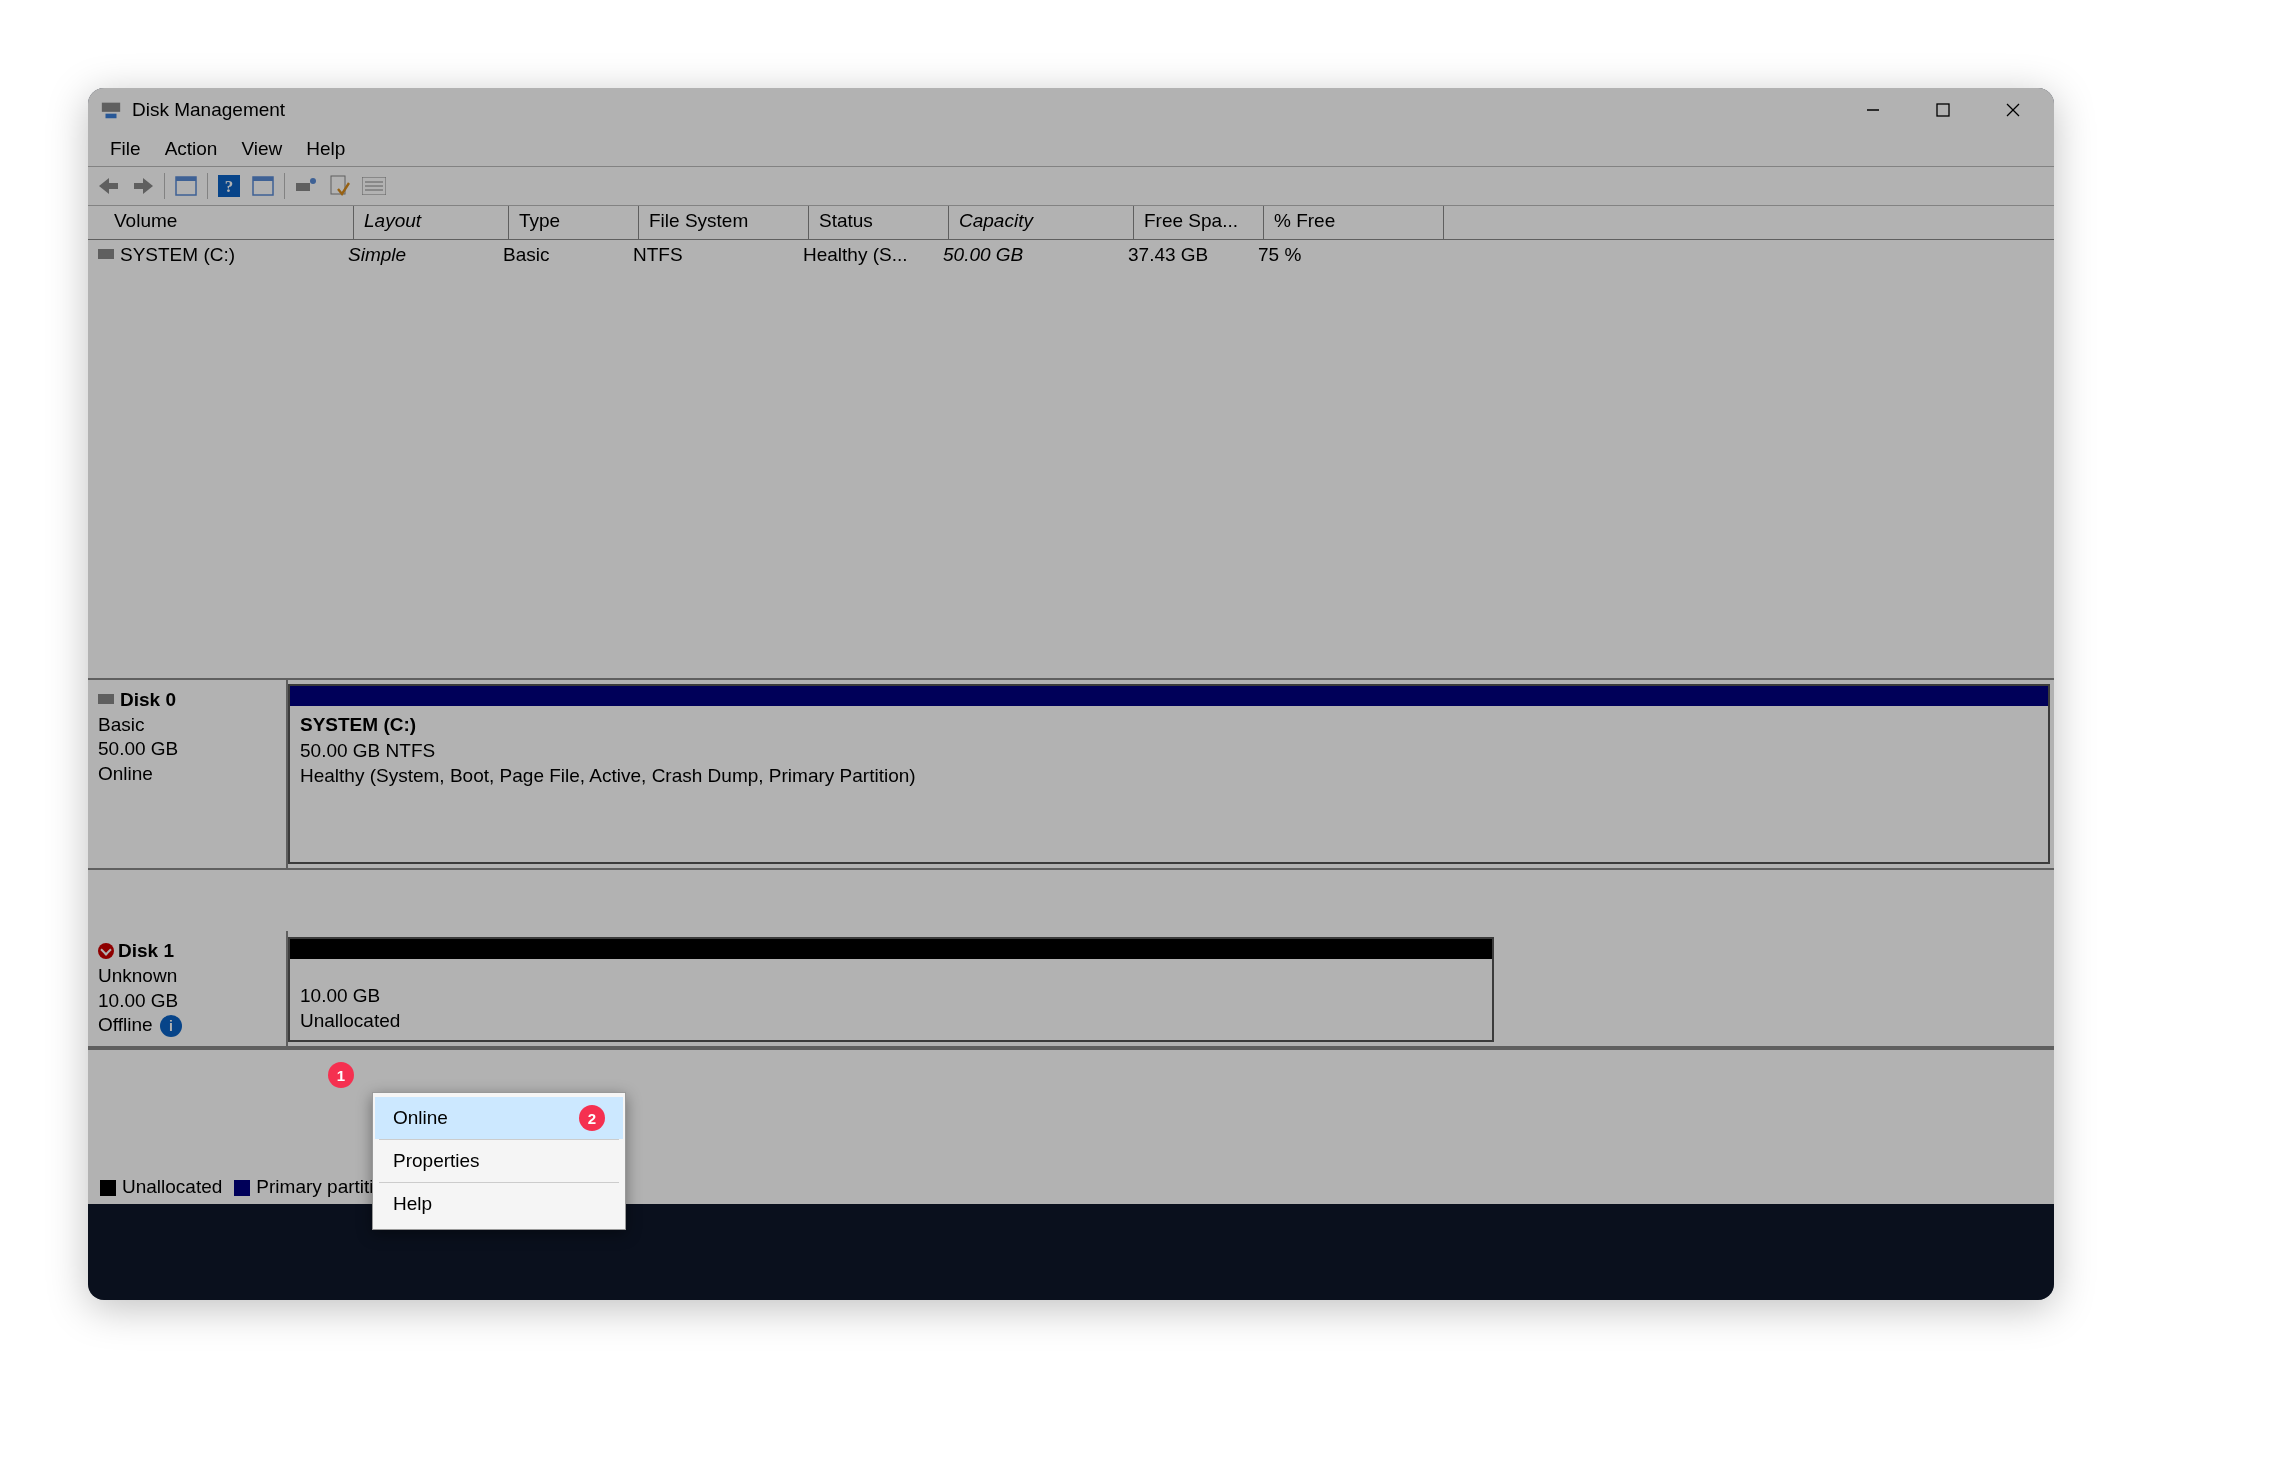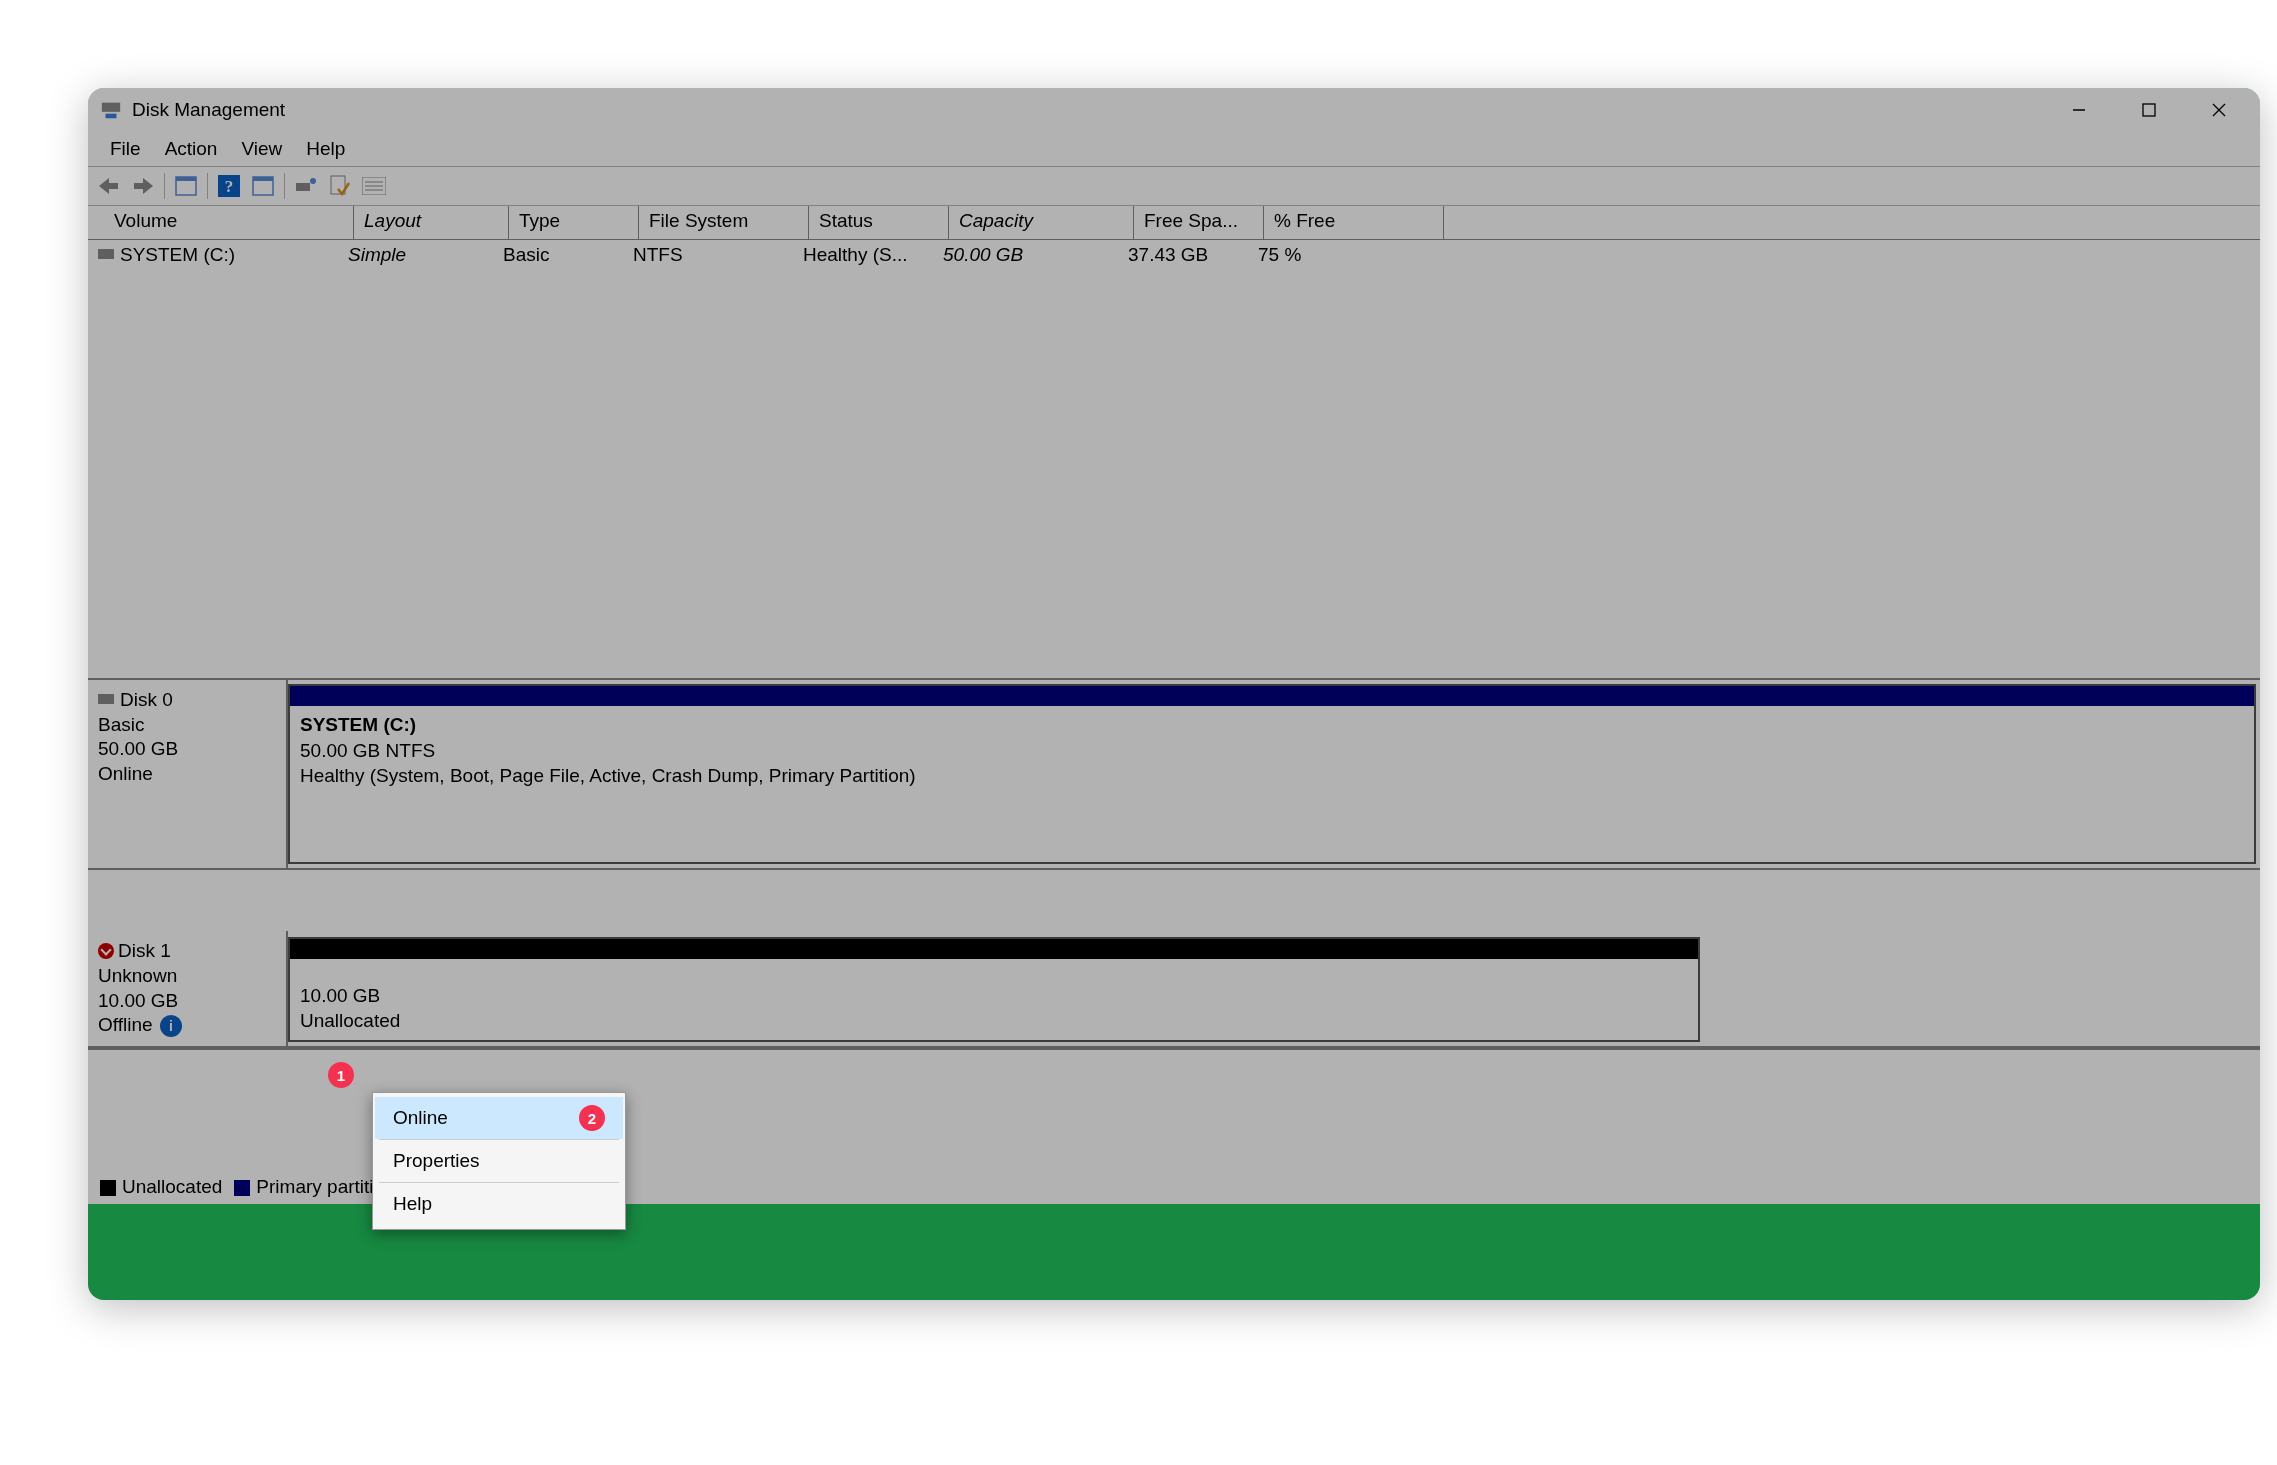--- a/index.html
+++ b/index.html
@@ -13,23 +13,23 @@
     width: 2277px;
     height: 1465px;
     position: relative;
     transform-origin: top left;
     zoom: 1;
   }
   .whole {
     position: absolute;
     left: 88px;
     top: 88px;
-    width: 2172px;
+    width: 1966px;
     height: 1212px;
-    background: #22c55e;
+    background: #0f172a;
     border-radius: 16px;
     box-shadow: 0 8px 40px rgba(0,0,0,0.25);
     overflow: hidden;
   }
   .overlay-dim {
     position: absolute;
     inset: 0;
     background: rgba(0,0,0,0.30);
     pointer-events: none;
     z-index: 50;
@@ -133,21 +133,21 @@
     background:#fff;
   }
   .disk-pane.last { border-bottom: 4px solid #888; align-items: flex-end; }
   .disk-info {
     width: 200px;
     padding: 8px 10px;
     border-right: 2px solid #888;
     font-size: 19px;
     line-height: 1.3;
   }
-  .disk-info .disk-title { font-weight: 400; }
+  .disk-info .disk-title { font-weight: 700; }
   .disk-vol-area {
     flex:1;
     padding: 4px 4px 4px 0;
   }
   .partition-box {
     border: 2px solid #555;
     height: 100%;
   }
   .partition-header {
     height: 20px;

